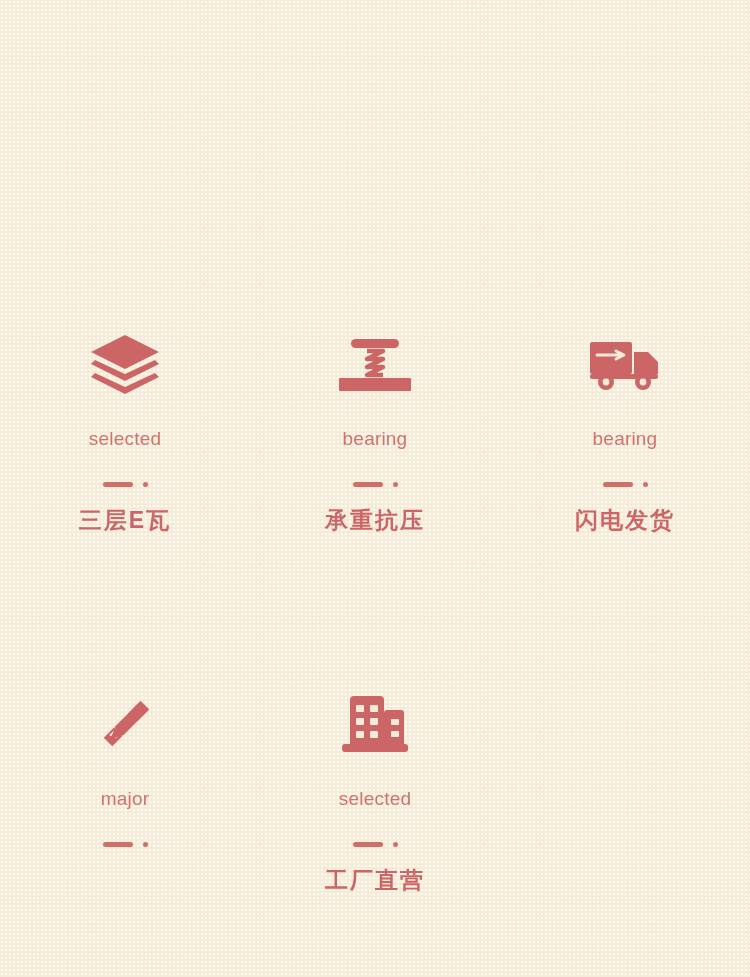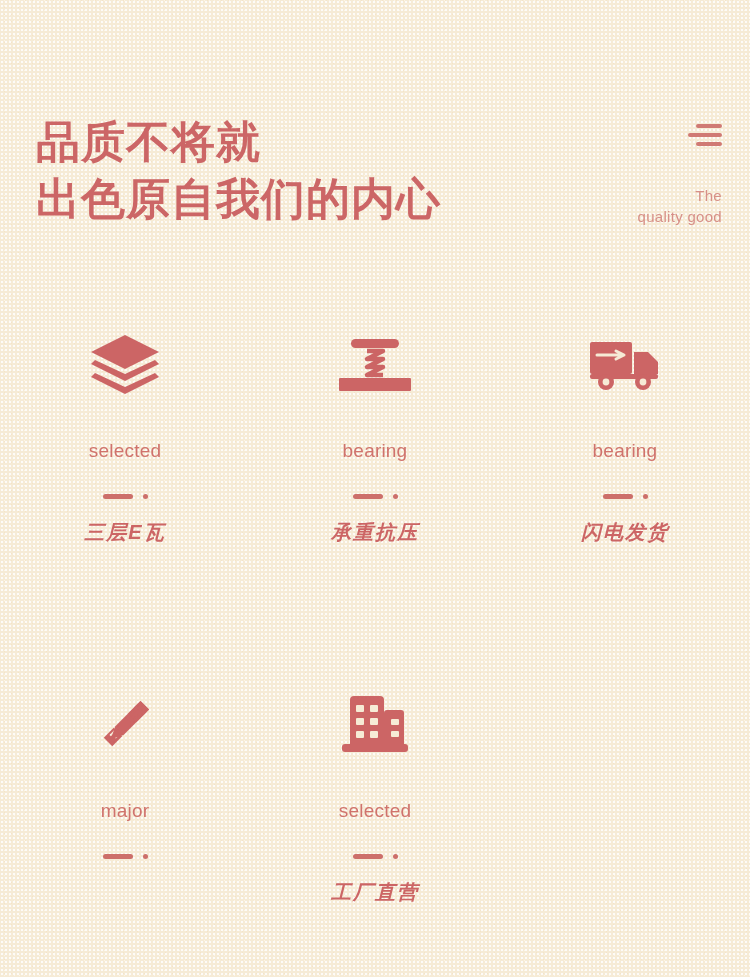--- a/index.html
+++ b/index.html
@@ -107,21 +107,21 @@
     height: 78px;
     display: flex;
     align-items: center;
     justify-content: center;
   }
   .feature-icon svg {
     display: block;
   }
 
   .feature-en {
-    margin-top: 36px;
+    margin-top: 24px;
     color: #d0736d;
     font-size: 19px;
     letter-spacing: 0.2px;
     line-height: 22px;
   }
 
   .divider {
     margin-top: 30px;
     display: flex;
     align-items: center;
@@ -138,50 +138,31 @@
     width: 5px;
     height: 5px;
     border-radius: 50%;
     background: #cd6f6a;
     margin-left: 10px;
   }
 
   .feature-cn {
     margin-top: 16px;
     color: #cc6565;
-    font-size: 20px;
+    font-size: 23px;
     font-weight: bold;
     letter-spacing: 2px;
     line-height: 32px;
-    font-style: italic;
   }
 </style>
 </head>
 <body>
 
 <div class="page">
 
-  <div class="header">
-
-    <div class="headline">
-      <span class="headline-line">品质不将就</span>
-      <span class="headline-line">出色原自我们的内心</span>
-    </div>
-
-    <div class="menu-icon">
-      <span class="bar bar-1"></span>
-      <span class="bar bar-2"></span>
-      <span class="bar bar-3"></span>
-    </div>
-
-    <div class="header-sub">
-      <span>The</span>
-      <span>quality good</span>
-    </div>
-  </div>
 
   <div class="features">
 
     <div class="feature">
       <div class="feature-icon">
         <svg width="74" height="64" viewBox="0 0 74 64" aria-hidden="true">
           <path d="M37 2 L71 19 L37 36 L3 19 Z" fill="#cc6565"></path>
           <path d="M7 27 L37 41 L67 27 L71 31 L37 48 L3 31 Z" fill="#cc6565"></path>
           <path d="M7 40 L37 54 L67 40 L71 44 L37 61 L3 44 Z" fill="#cc6565"></path>
         </svg>

